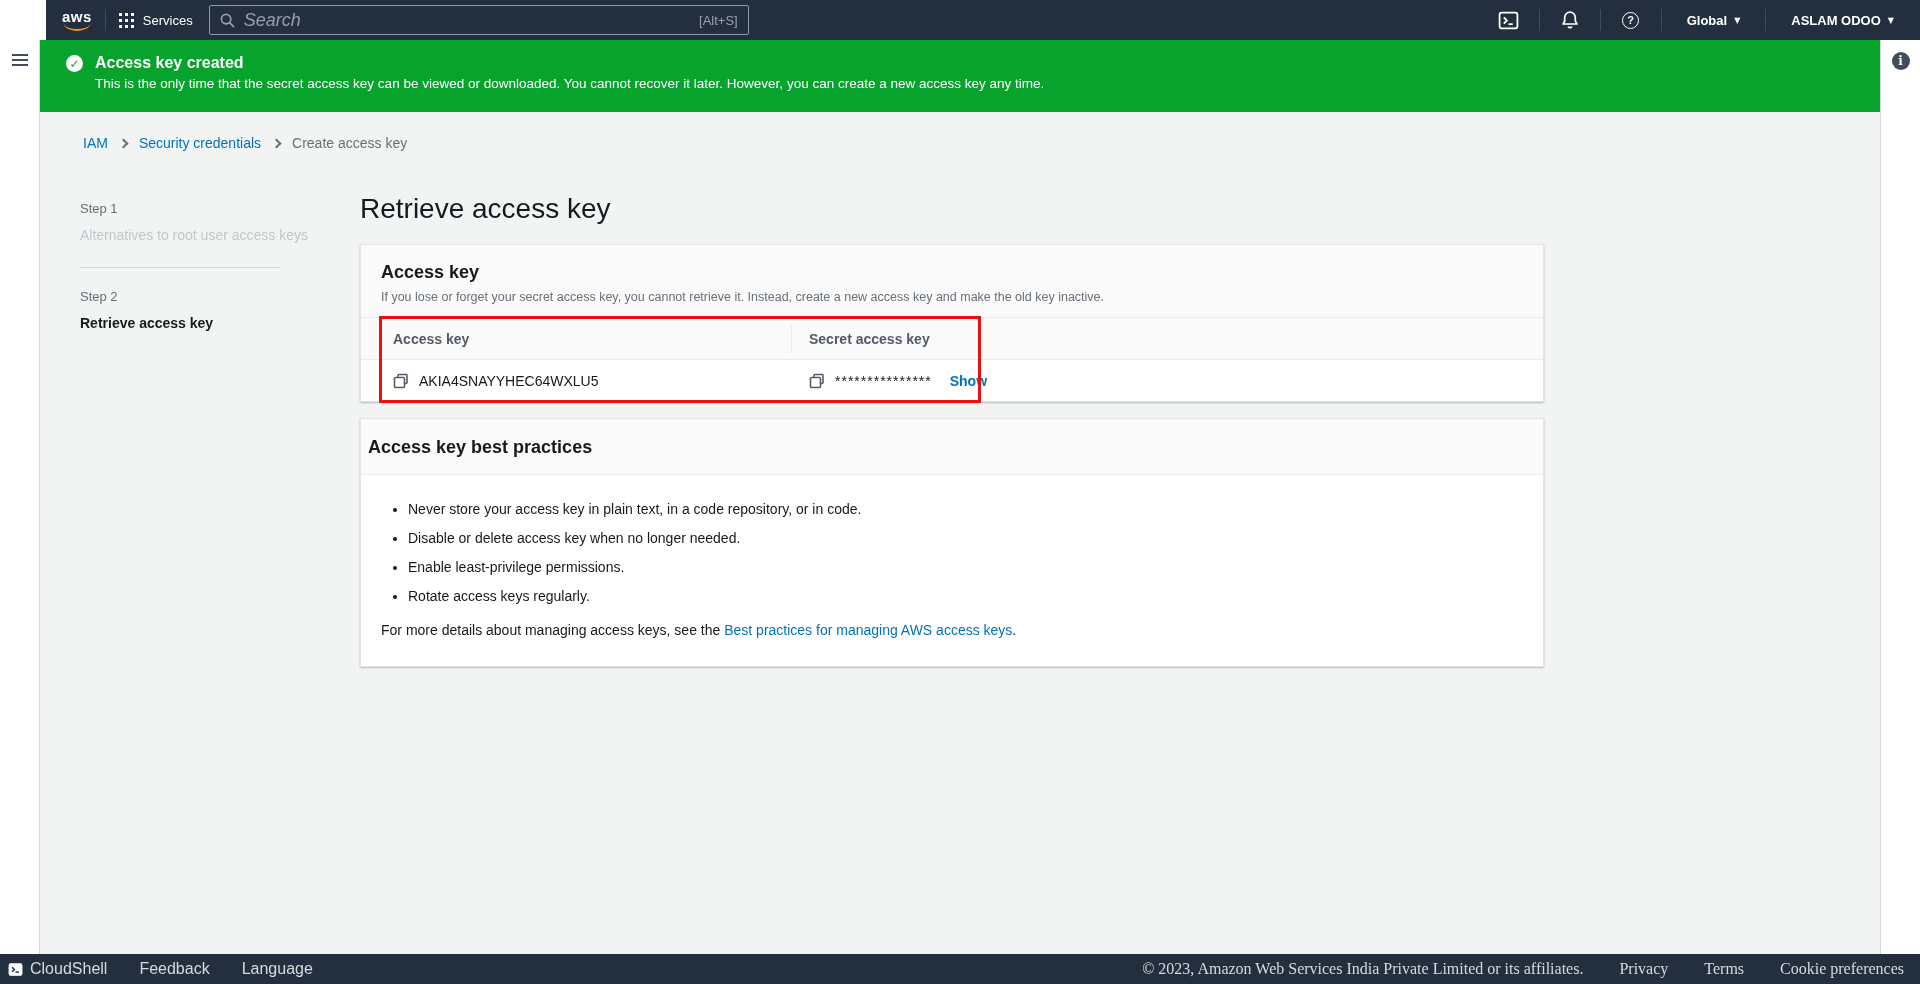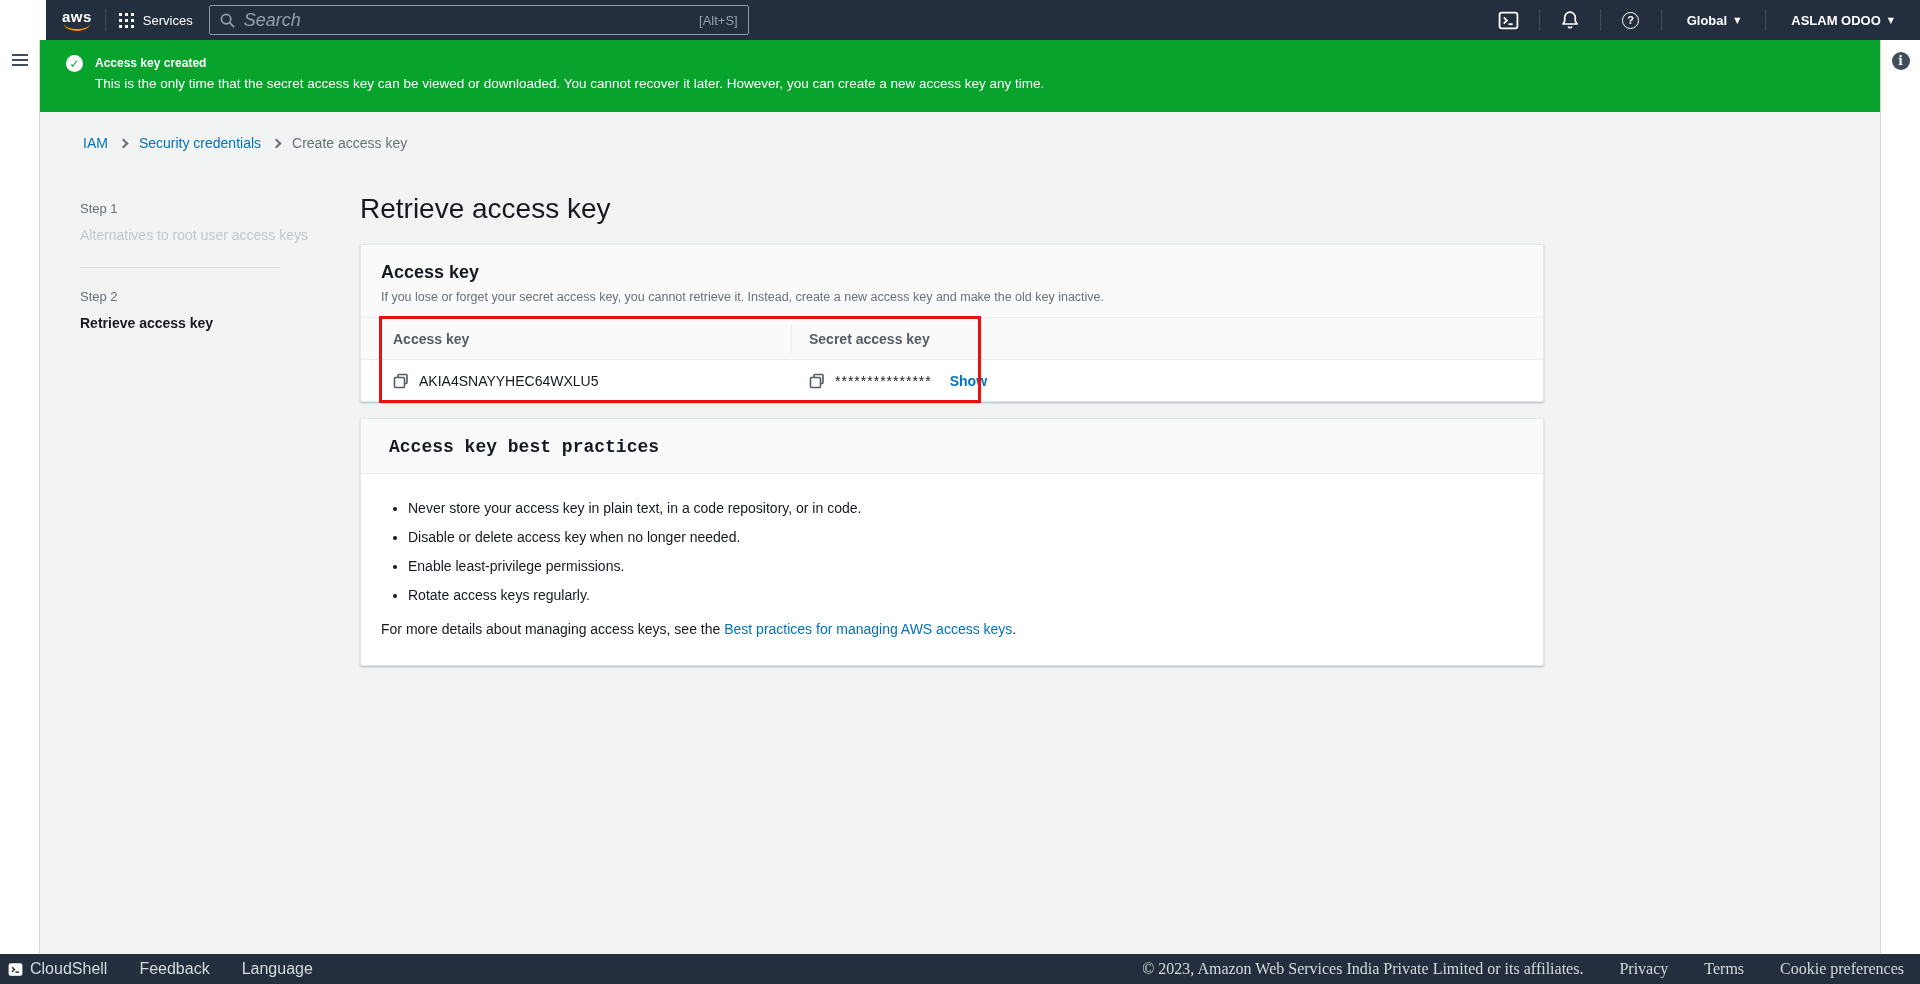--- a/index.html
+++ b/index.html
@@ -36,21 +36,21 @@
   .hamburger span { display:block; height:2px; background:#414d5c; margin-bottom:3px; }
   .info-toggle { width:18px; height:18px; background:#414d5c; color:#fff; border-radius:50%;
       font-size:12px; font-weight:bold; font-family:"DejaVu Serif", serif;
       display:flex; align-items:center; justify-content:center; margin:12px auto 0; cursor:pointer; }
 
   
   .flash { margin:0 40px; height:72px; background:#08a32d; color:#fff; display:flex; padding:13px 26px 0 26px; }
   .flash-check { width:17px; height:17px; background:#fff; border-radius:50%; color:#08a32d;
       font-size:12px; font-weight:bold; font-family:"DejaVu Sans", sans-serif;
       display:flex; align-items:center; justify-content:center; margin:2px 12px 0 0; flex:none; }
-  .flash-title { font-size:12px; font-weight:bold; line-height:20px; }
+  .flash-title { font-size:16px; font-weight:bold; line-height:20px; }
   .flash-desc { font-size:13.5px; line-height:21px; }
 
   
   .breadcrumb { margin:0 40px; padding:23px 0 14px 43px; display:flex; align-items:center; font-size:14px; }
   .crumb-link { color:#0073bb; text-decoration:none; cursor:pointer; }
   .crumb-current { color:#687078; }
   .crumb-sep { width:7px; height:7px; border-top:2px solid #687078; border-right:2px solid #687078;
       transform:rotate(45deg); margin:0 12px; }
 
   
@@ -255,21 +255,21 @@
                 </svg>
               </span>
               <span class="ak-mask">***************</span>
               <a class="show-link">Show</a>
             </div>
           </div>
         </div>
       </section>
 
       <section class="card">
-        <div class="card-header" style="padding:18px 20px 16px 28px;font-family:Liberation Mono, monospace;">
+        <div class="card-header" style="padding:18px 20px 16px 7px;">
           <div class="card-title">Access key best practices</div>
         </div>
         <div class="bp-body">
           <ul>
             <li>Never store your access key in plain text, in a code repository, or in code.</li>
             <li>Disable or delete access key when no longer needed.</li>
             <li>Enable least-privilege permissions.</li>
             <li>Rotate access keys regularly.</li>
           </ul>
           <p class="bp-footer"><span>For more details about managing access keys, see the </span><a class="bp-link">Best practices for managing AWS access keys</a><span>.</span></p>

